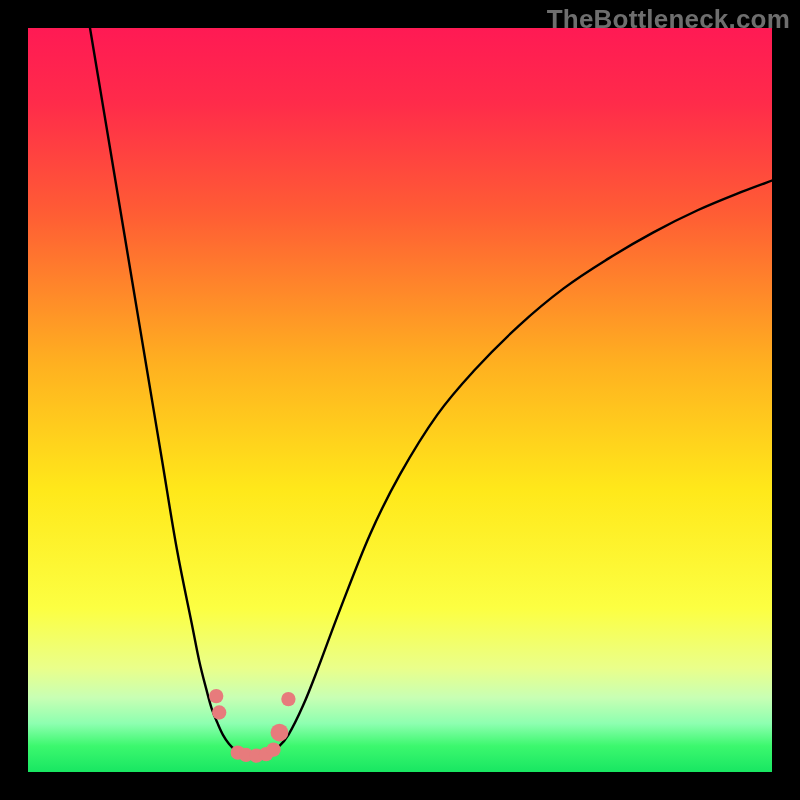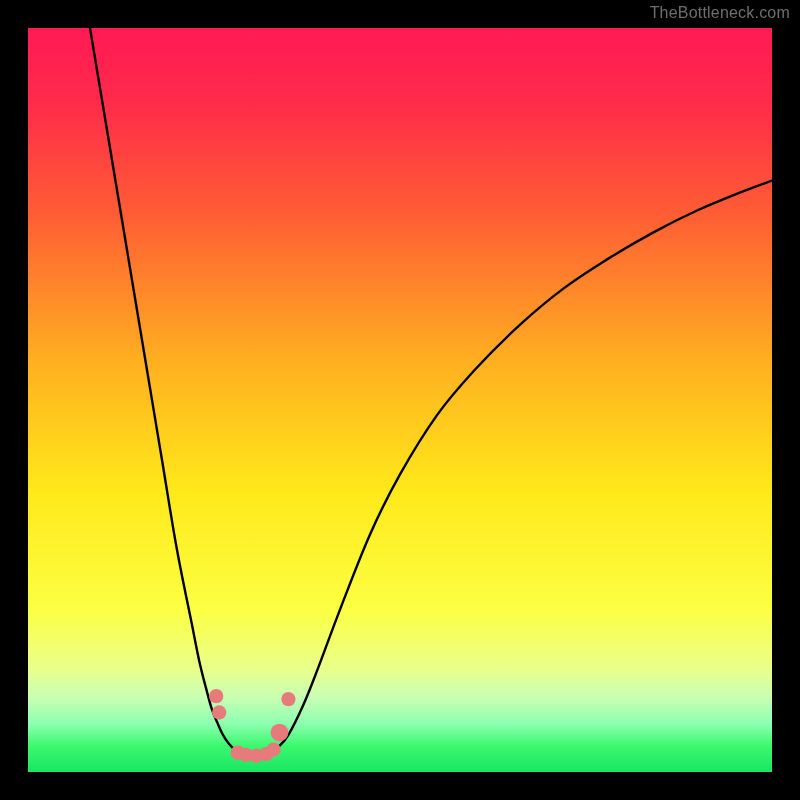--- a/index.html
+++ b/index.html
@@ -21,22 +21,22 @@
     position: absolute;
     left: 28px;
     top: 28px;
     width: 744px;
     height: 744px;
   }
   .watermark {
     position: absolute;
     top: 4px;
     right: 10px;
-    font-size: 16px;
-    font-weight: 400;
+    font-size: 26px;
+    font-weight: 700;
     color: #6e6e6e;
     letter-spacing: 0.2px;
     z-index: 10;
   }
   svg { display: block; }
 </style>
 </head>
 <body>
 
 <div class="outer">

